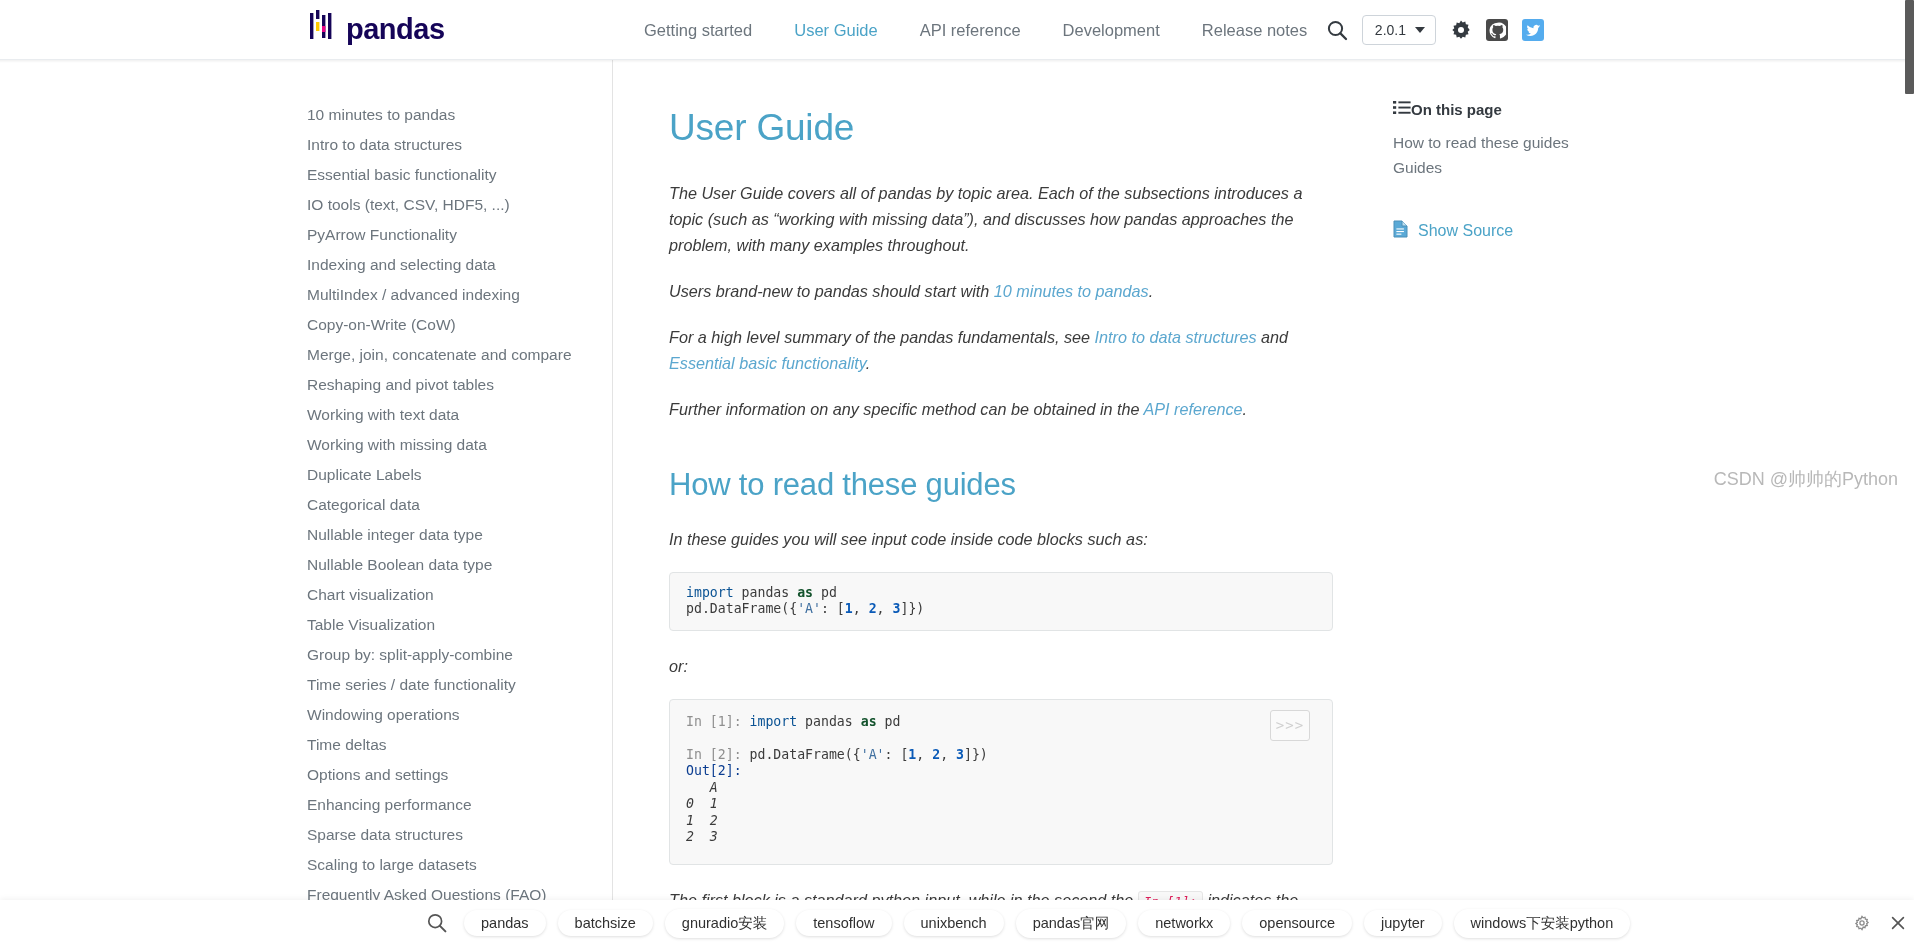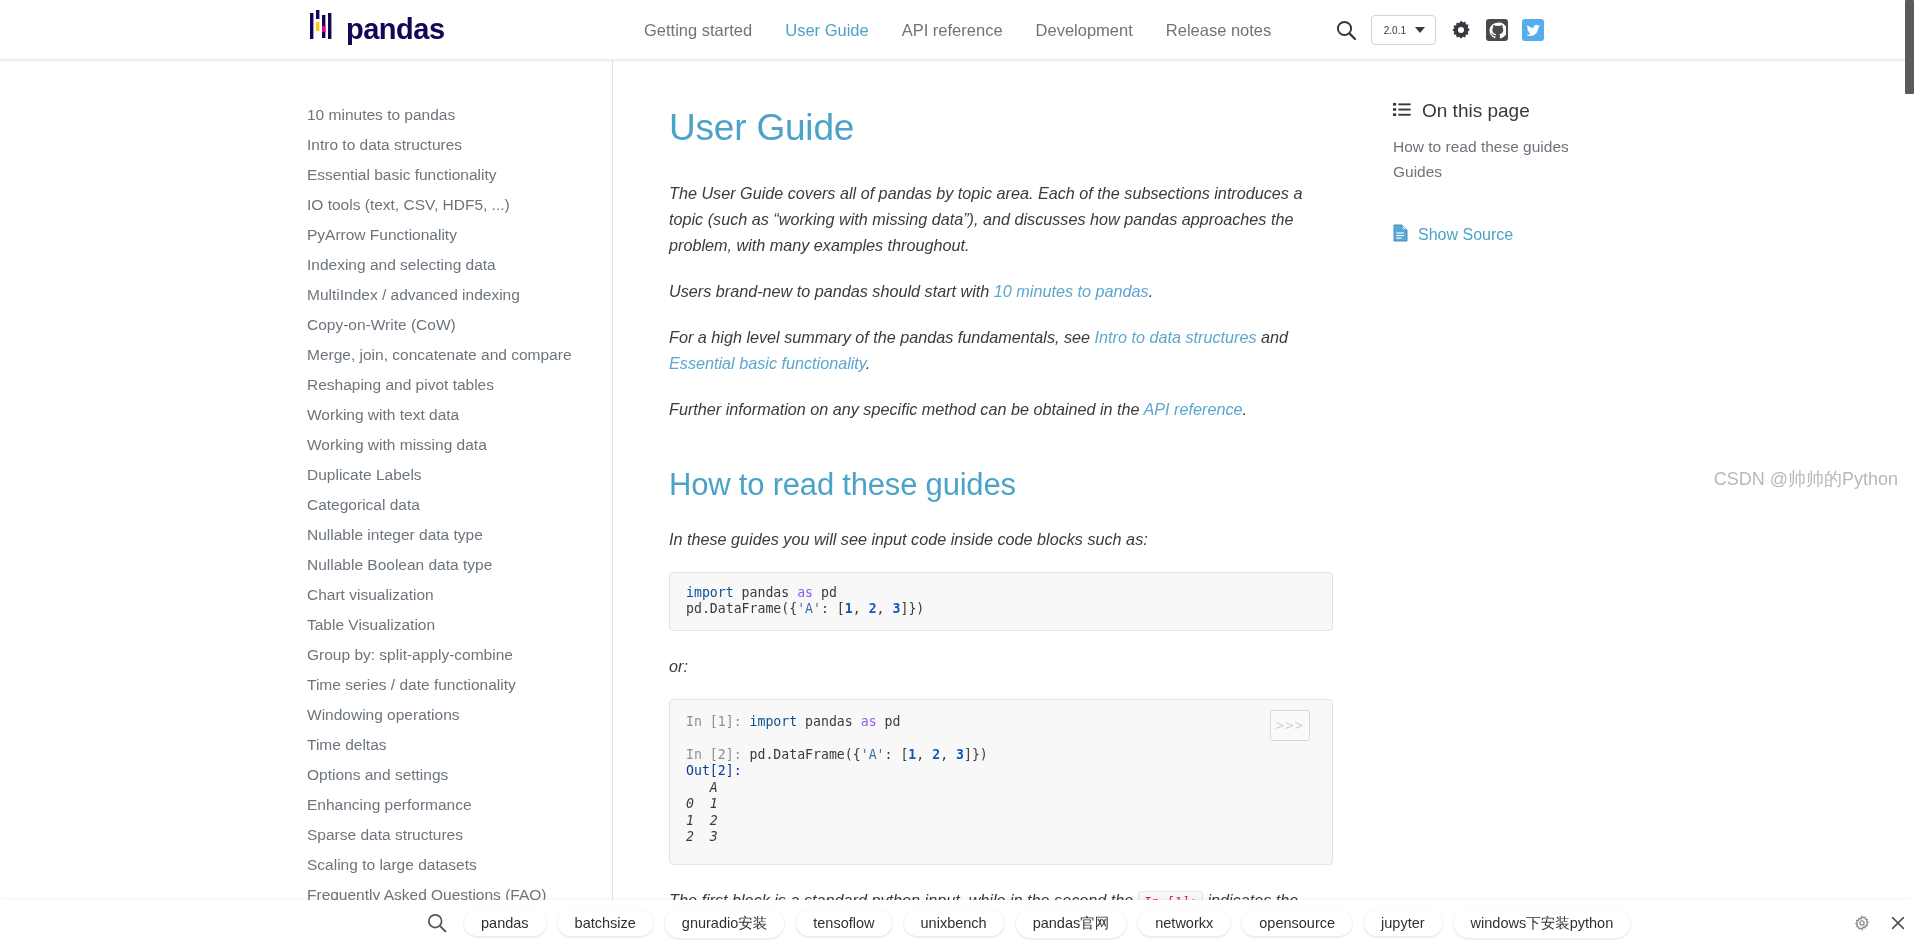--- a/index.html
+++ b/index.html
@@ -25,41 +25,41 @@
     display: flex; align-items: center; gap: 10px;
     text-decoration: none;
   }
   .brand-mark { display: block; }
   .brand-text {
     font-size: 29px; font-weight: 700; color: #150458;
     letter-spacing: -0.5px; line-height: 1;
   }
   .nav-links {
     position: absolute; left: 644px; top: 0; height: 60px;
-    display: flex; align-items: center; gap: 33px;
+    display: flex; align-items: center; gap: 42px;
   }
   .nav-link {
     font-size: 16.5px; color: #6c757d; text-decoration: none;
     white-space: nowrap; cursor: pointer;
   }
   .nav-link.active { color: #4ba3c7; }
 
   .nav-tools {
     position: absolute; right: 370px; top: 0; height: 60px;
     display: flex; align-items: center; gap: 14px;
   }
   .icon-btn {
     display: flex; align-items: center; justify-content: center;
     cursor: pointer; background: none; border: none; padding: 0;
   }
   .version-select {
     display: flex; align-items: center; gap: 9px;
     border: 1px solid #ced4da; border-radius: 4px;
     padding: 4px 10px 4px 12px;
-    font-size: 10px; color: #343a40; cursor: pointer;
+    font-size: 14px; color: #343a40; cursor: pointer;
     background: #fff; height: 30px;
   }
   .caret {
     width: 0; height: 0;
     border-left: 5px solid transparent;
     border-right: 5px solid transparent;
     border-top: 6px solid #343a40;
   }
   .social-sq {
     width: 22px; height: 22px; border-radius: 3px;
@@ -131,21 +131,21 @@
     padding: 12px 16px;
     margin: 0 0 22px 0;
     font-family: "DejaVu Sans Mono", monospace;
     font-size: 13.2px;
     line-height: 16.5px;
     color: #3b3b3b;
     white-space: pre;
     position: relative;
   }
   .codeblock.ipy { padding: 14px 16px 18px 16px; min-height: 123px; }
-  .k  { color: #8b5cf6; font-weight: 400; }   
+  .k  { color: #14532d; font-weight: 700; }   
   .kn { color: #0b5394; font-weight: 400; }   
   .s  { color: #4070a0; }                     
   .n  { color: #0a5ab7; font-weight: 700; }
   .pr { color: #8f8f8f; }                     
   .ou { color: #0b3d91; font-weight: 400; }   
   .it { font-style: italic; color: #3b3b3b; }
 
   .copy-prompt {
     position: absolute; top: 10px; right: 22px;
     width: 40px; height: 31px;
@@ -162,23 +162,24 @@
     color: #e01e5a; font-family: "DejaVu Sans Mono", monospace;
     font-size: 12.6px; padding: 2px 5px; white-space: nowrap;
   }
 
   
   .toc {
     position: absolute; top: 40px; left: 1393px;
     width: 340px;
   }
   .toc-head {
-    display: flex; align-items: center; gap: 11px;
-    font-size: 19px; color: #343a40;
+    display: flex; align-items: center; 
+    font-size: 15px; color: #343a40;
     margin-bottom: 12px;
+    font-weight: bold;
   }
   .toc-link {
     display: block; font-size: 15.5px; color: #6c757d;
     text-decoration: none; line-height: 25px; cursor: pointer;
   }
   .show-source {
     display: flex; align-items: center; gap: 10px;
     margin-top: 40px; font-size: 16px; color: #4ba3c7;
     text-decoration: none; cursor: pointer;
   }

